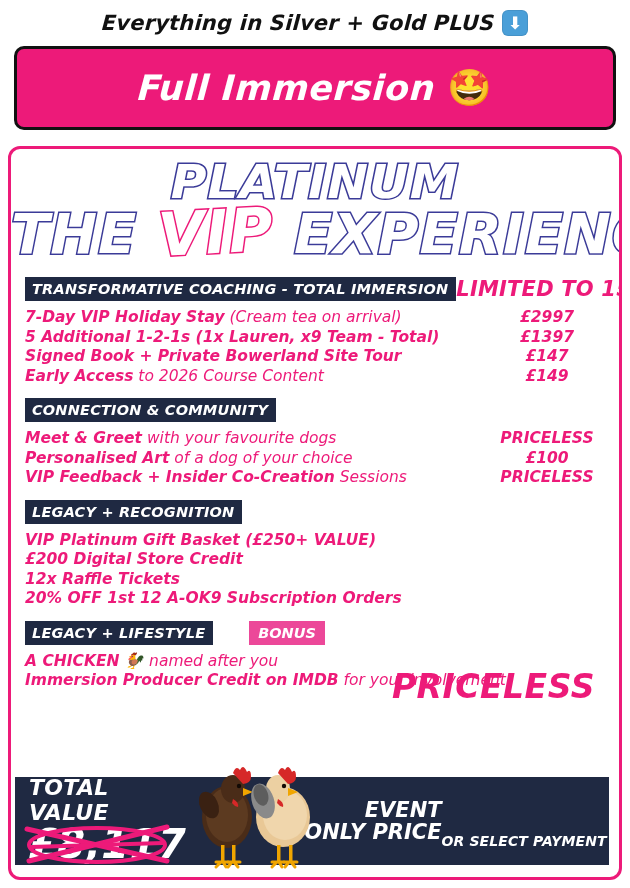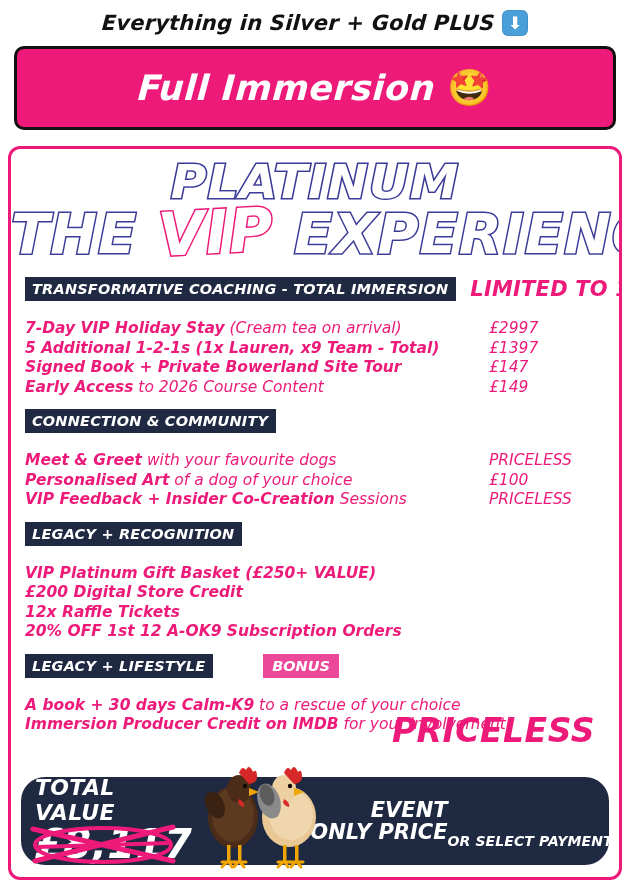--- a/index.html
+++ b/index.html
@@ -104,21 +104,20 @@
   }
 
   
   .body{
     padding:0 14px;
   }
 
   .sec-head-row{
     display:flex;
     align-items:center;
-    gap:14px;
     margin-top:12px;
   }
   .sec-head{
     display:inline-block;
     background:#1F2942;
     color:#ffffff;
     font-family:"DejaVu Sans", sans-serif;
     font-size:14.5px;
     font-weight:700;
     font-style:italic;
@@ -138,59 +137,59 @@
   }
   .bonus-badge{
     display:inline-block;
     background:#ec4899;color:#ffffff;
     font-family:"DejaVu Sans", sans-serif;
     font-size:14.5px;font-weight:700;font-style:italic;
     padding:4px 9px;
     margin-left:36px;
   }
 
-  .rows{margin-top:18px;}
+  .rows{margin-top:7px;}
   .row{
     display:flex;
     align-items:baseline;
     font-family:"DejaVu Sans", sans-serif;
     font-size:15.5px;
     line-height:19.5px;
     color:#ED1A79;
     font-style:italic;
   }
   .row .desc{flex:1 1 auto;white-space:nowrap;}
   .row .desc b{font-weight:700;}
   .row .desc span.light{font-weight:400;}
   .row .price{
     flex:0 0 auto;
     width:116px;
-    font-weight:400;
-    text-align:left;
+    font-weight:700;
+    text-align:center;
     white-space:nowrap;
   }
 
   .priceless-big{
     color:#ED1A79;
     font-family:"DejaVu Sans", sans-serif;
     font-weight:700;font-style:italic;
     font-size:33px;
     letter-spacing:.5px;
     text-align:right;
     padding-right:10px;
     margin-top:-24px;
   }
 
   
   .footer{
     position:absolute;
-    left:10px;right:10px;bottom:12px;
+    left:4px;right:10px;bottom:12px;
     height:88px;
     background:#1F2942;
-    border-radius:24px;
+    border-radius:0;
     display:flex;
     align-items:center;
     overflow:visible;
   }
   .f-left{
     position:relative;
     width:176px;
     padding-left:14px;
     color:#ffffff;
     font-family:"DejaVu Sans", sans-serif;
@@ -316,21 +315,21 @@
         <span class="desc"><b>20% OFF 1st 12 A-OK9 Subscription Orders</b></span>
       </div>
     </div>
 
     <div class="sec-head-row">
       <span class="sec-head">LEGACY + LIFESTYLE</span>
       <span class="bonus-badge">BONUS</span>
     </div>
     <div class="rows">
       <div class="row">
-        <span class="desc"><b>A book + 30 days Calm-K9</b><span class="light"> to a rescue of your choice</span></span>
+        <span class="desc"><b>A CHICKEN 🐓</b><span class="light"> named after you</span></span>
       </div>
       <div class="row">
         <span class="desc"><b>Immersion Producer Credit on IMDB</b><span class="light"> for your involvement</span></span>
       </div>
     </div>
     <div class="priceless-big">PRICELESS</div>
 
   </div>
 
   <div class="footer">

